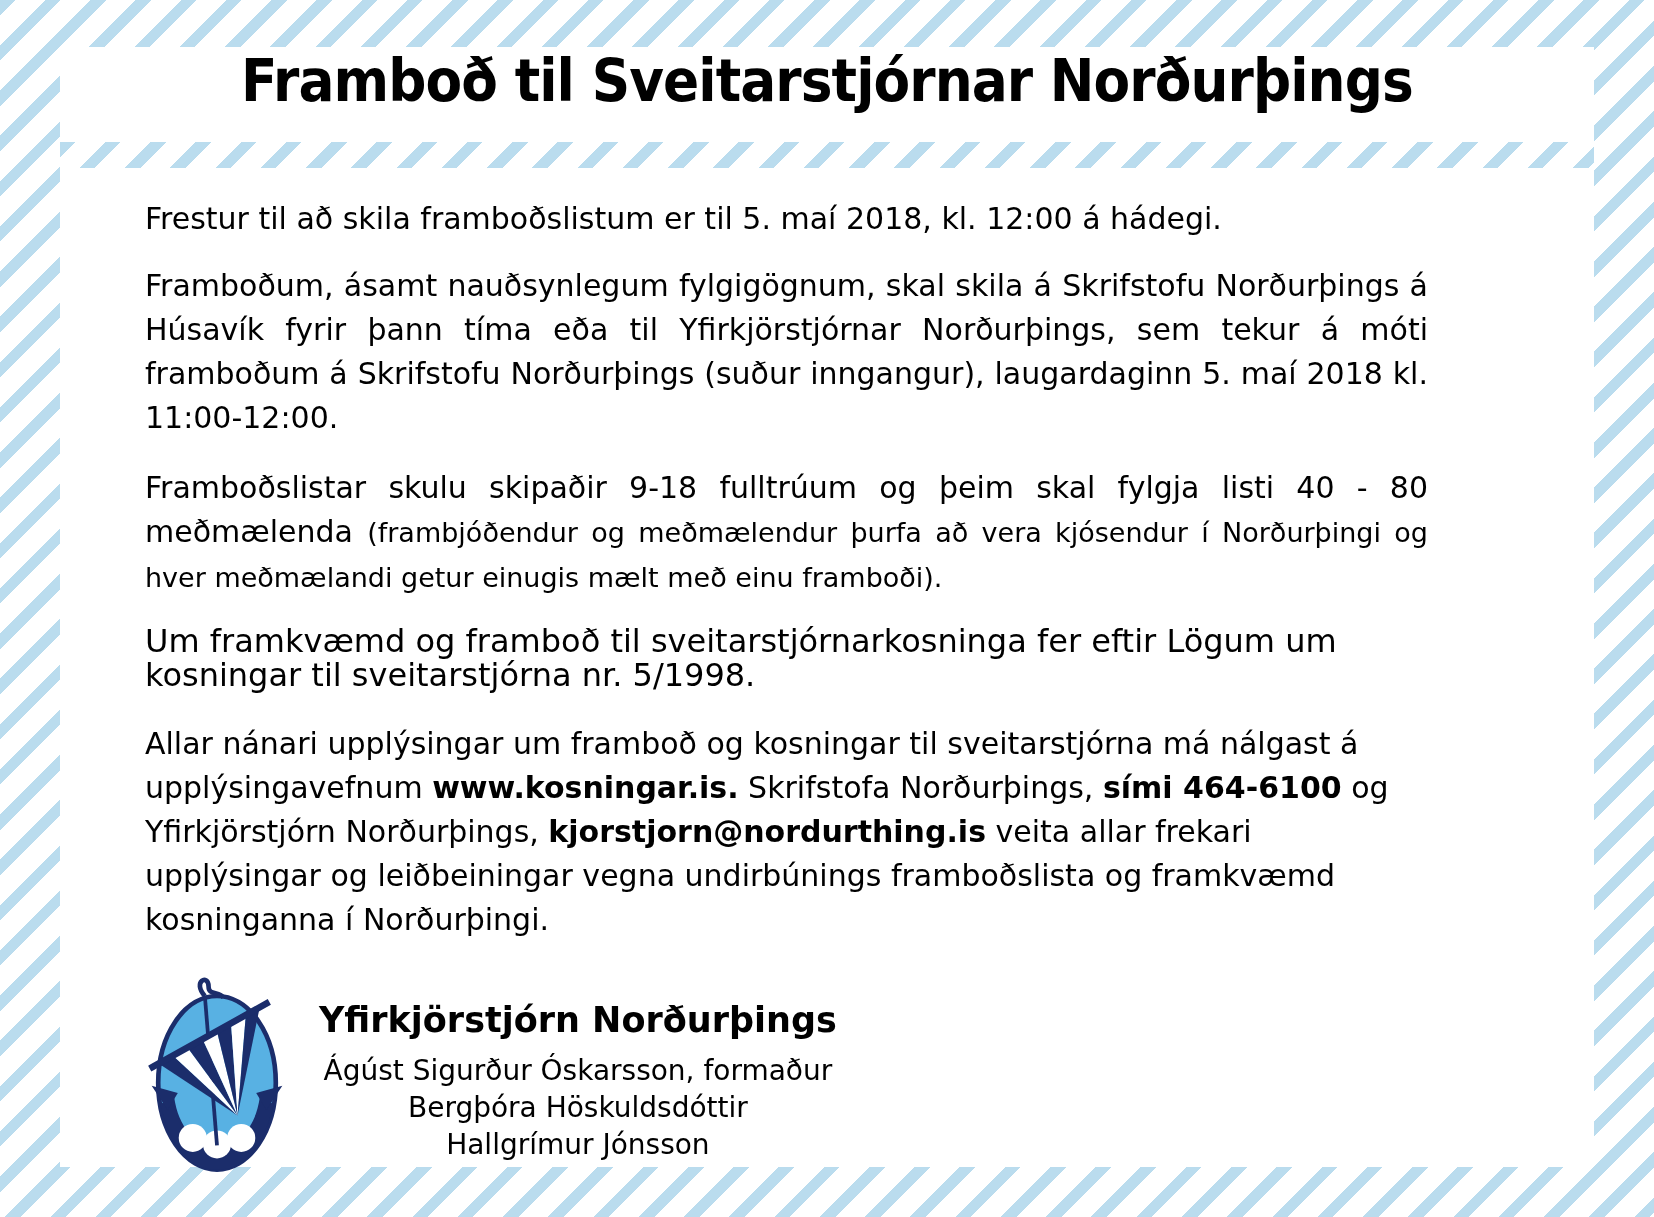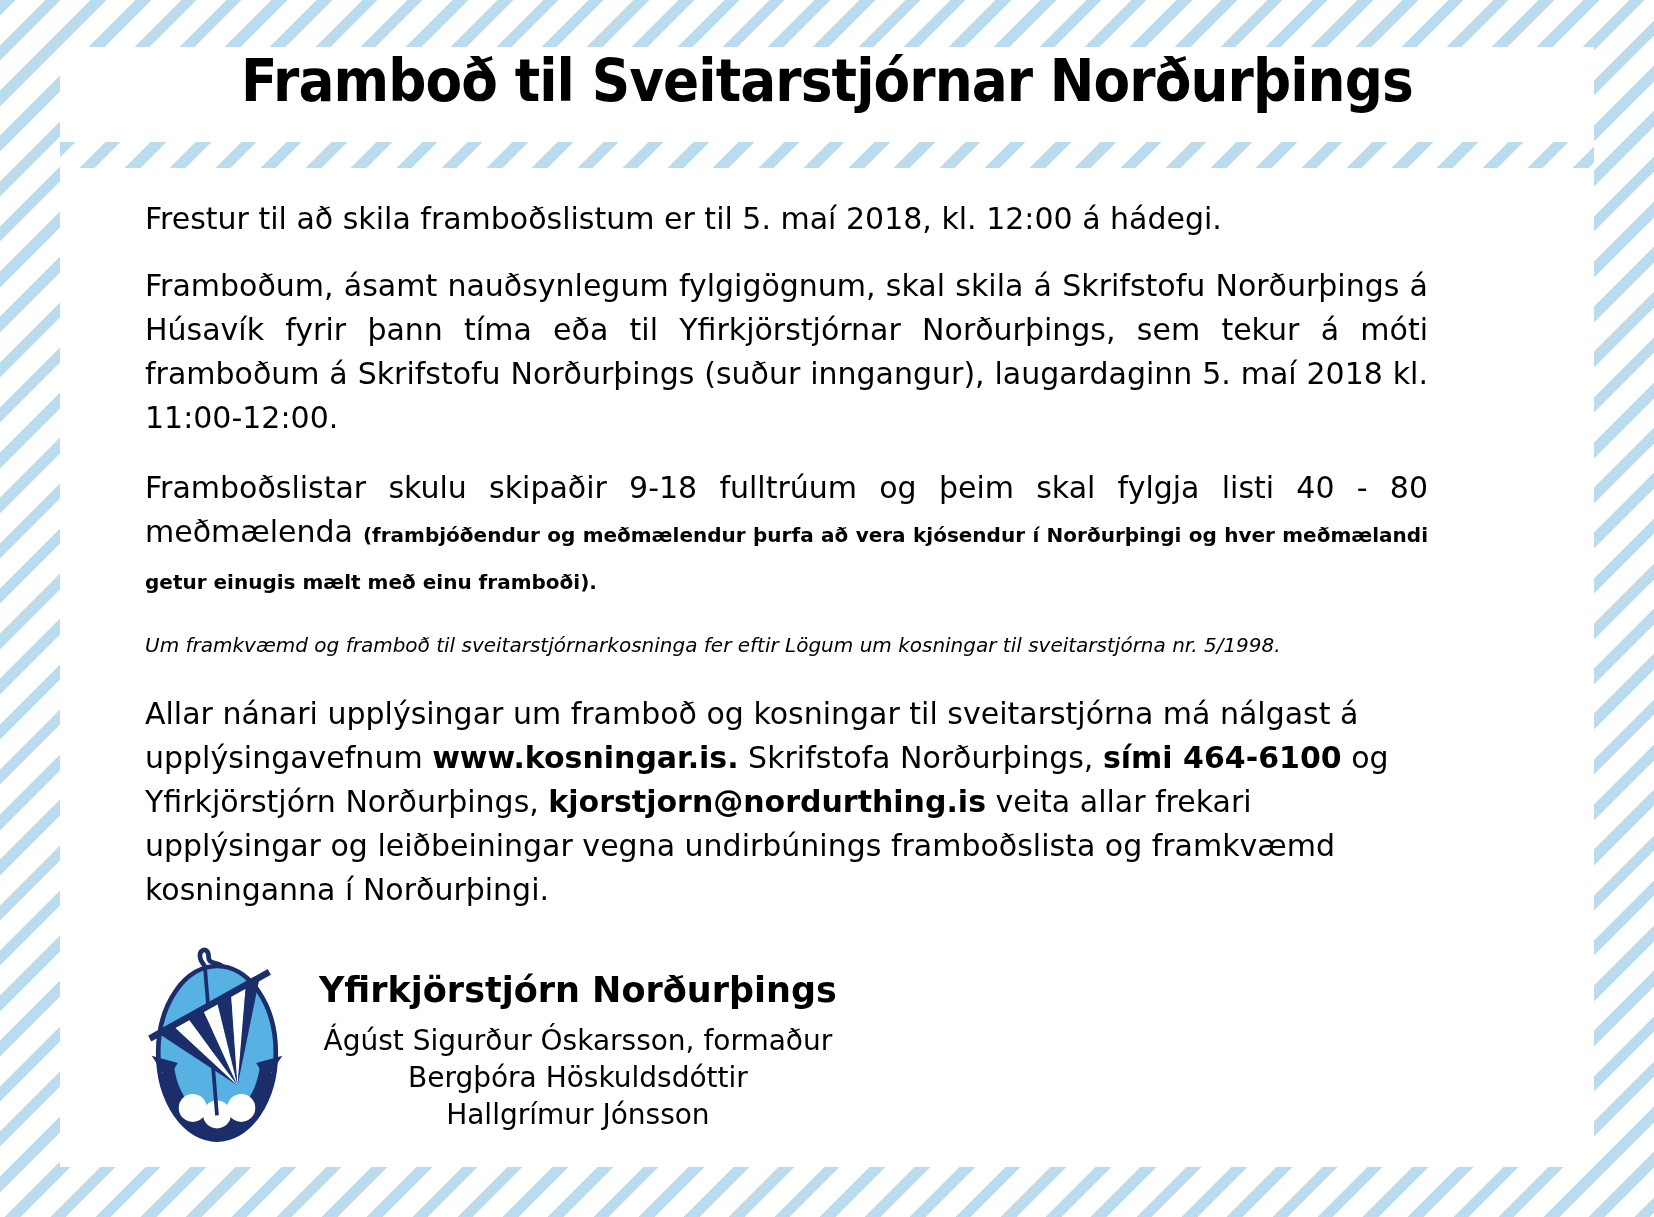--- a/index.html
+++ b/index.html
@@ -33,22 +33,22 @@
     background:repeating-linear-gradient(135deg,#badcee 0 11px,#ffffff 11px 32px);
   }
   .content{
     padding:28px 166px 0 85px;
     font-size:30px;
   }
   .p1{margin:0;}
   .p1 span{display:block;line-height:46px;}
   .p2{margin:22px 0 0;text-align:justify;line-height:44px;}
   .p3{margin:26px 0 0;text-align:justify;line-height:44px;}
-  .p3 .note{font-size:20px;font-weight:bold;}
-  .p4{margin:24px 0 0;font-style:italic;font-size:20px;line-height:34px;}
+  .p3 .note{font-size:27px;}
+  .p4{margin:24px 0 0;font-size:32px;line-height:34px;}
   .p5{margin:30px 0 0;line-height:44px;}
   .b{font-weight:bold;}
   .signature{
     display:flex;align-items:flex-start;
     margin-top:24px;
   }
   .logo-wrap{width:140px;flex:0 0 140px;margin-left:2px;}
   .sig-text{margin-left:32px;padding-top:34px;}
   .org{font-size:35px;font-weight:bold;margin:0 0 12px 0;}
   .member{font-size:28px;line-height:37px;text-align:center;}

